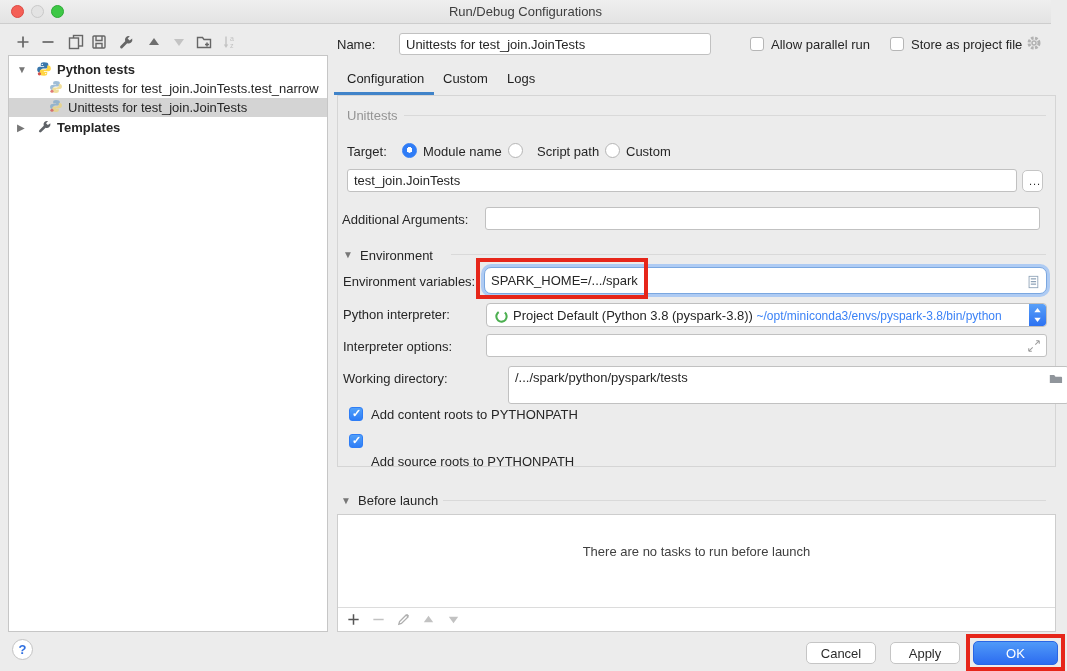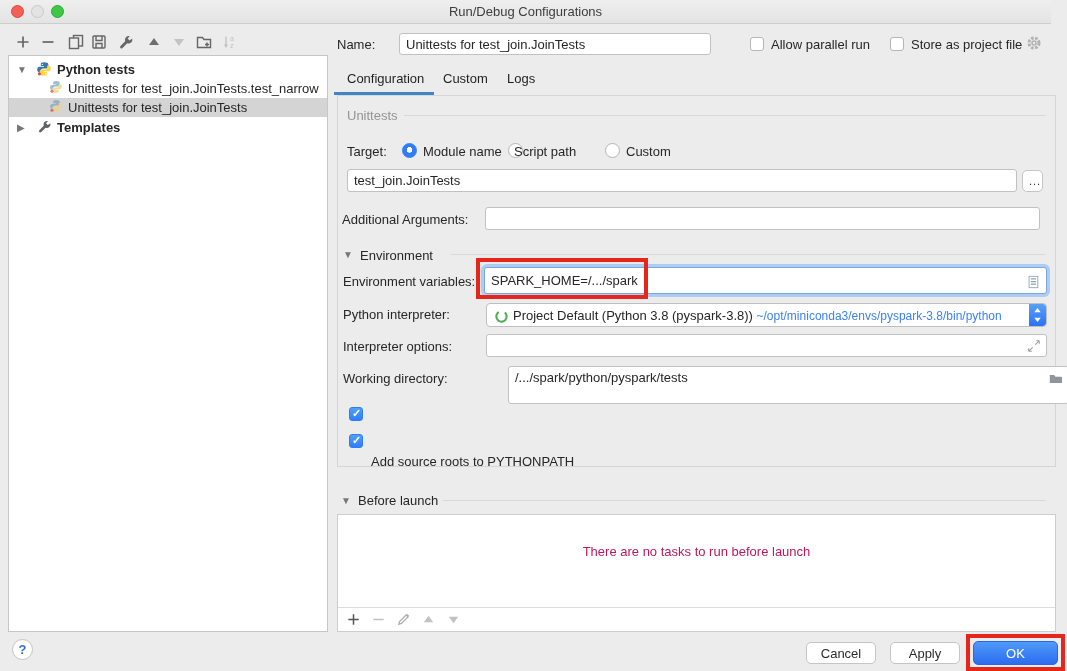--- a/index.html
+++ b/index.html
@@ -40,32 +40,32 @@
   
   .panel{position:absolute;left:337px;top:95px;width:719px;height:372px;
     border:1px solid #d5d5d5;box-sizing:border-box;}
   .legend{color:#949494;}
   .hline{position:absolute;height:1px;background:#d9d9d9;}
   .radio{position:absolute;width:15px;height:15px;border-radius:50%;background:#fff;
     border:1px solid #b5b5b5;box-sizing:border-box;}
   .radio.sel{background:radial-gradient(circle at 50% 45%,#fff 0 2.6px,#2f7cf6 3px);border-color:#2f7cf6;}
   .btn{position:absolute;background:#fff;border:1px solid #c5c5c5;border-radius:5px;
     box-sizing:border-box;text-align:center;color:#2b2b2b;}
-  .focusring{box-shadow:0 0 0 3px #aecbf3;border-color:#7aa7e0;}
+  .focusring{box-shadow:0 0 0 3px #aecbf3;border-color:#7aa7e0;border-radius:7px;}
   .combo{position:absolute;background:#fff;border:1px solid #bfbfbf;border-radius:4px;
     box-sizing:border-box;overflow:hidden;white-space:nowrap;}
   .stepper{position:absolute;right:0;top:0;bottom:0;width:17px;
     background:linear-gradient(#59a0f8,#2d72f2);border-radius:0 3px 3px 0;}
   .graytext{color:#3b82f6;font-size:12px;}
   .ricon{position:absolute;}
   
   .bl-box{position:absolute;left:337px;top:514px;width:719px;height:118px;background:#fff;
     border:1px solid #cdcdcd;box-sizing:border-box;}
   .bl-sep{position:absolute;left:0;right:0;top:92px;height:1px;background:#dcdcdc;}
-  .bl-msg{position:absolute;left:0;right:0;top:29px;text-align:center;color:#be185d;}
+  .bl-msg{position:absolute;left:0;right:0;top:29px;text-align:center;color:#404040;}
   
   .help{position:absolute;left:12px;top:639px;width:21px;height:21px;border-radius:50%;
     background:#fff;border:1px solid #c3c3c3;box-sizing:border-box;text-align:center;
     color:#2f6fe0;font-weight:bold;font-size:13px;line-height:19px;}
   .okbtn{background:linear-gradient(#509af8,#2c6cf0);color:#fff;border:1px solid #2a66e4;}
   
   .annot{position:absolute;border:4px solid #e6261a;box-sizing:border-box;pointer-events:none;}
 </style>
 </head>
 <body>
@@ -195,21 +195,21 @@
   <div class="tab-underline"></div>
 
   <div class="panel"></div>
   <span class="lab legend" style="left:347px;top:108px">Unittests</span>
   <div class="hline" style="left:404px;top:115px;width:642px"></div>
 
   <span class="lab" style="left:347px;top:144px">Target:</span>
   <span class="radio sel" style="left:402px;top:143px"></span>
   <span class="lab" style="left:423px;top:144px">Module name</span>
   <span class="radio" style="left:508px;top:143px"></span>
-  <span class="lab" style="left:514px;top:144px">Script path</span>
+  <span class="lab" style="left:537px;top:144px">Script path</span>
   <span class="radio" style="left:605px;top:143px"></span>
   <span class="lab" style="left:626px;top:144px">Custom</span>
 
   <input class="field" style="left: 347px; top: 169px; width: 670px; height: 23px;" value="test_join.JoinTests">
   <button class="btn" style="left:1022px;top:170px;width:21px;height:22px;font-size:11px;letter-spacing:1px">...</button>
 
   <span class="lab" style="left:342px;top:212px">Additional Arguments:</span>
   <input class="field" style="left: 485px; top: 207px; width: 555px; height: 23px;" value="">
 
   <span class="twisty" style="position:absolute;left:343px;top:249px">▼</span>
@@ -258,20 +258,21 @@
   <div class="field" style="left:508px;top:366px;width:561px;height:38px;line-height:21px">
     <span>/.../spark/python/pyspark/tests</span>
     <span class="ricon" style="right:5px;top:4px">
       <svg width="15" height="14" viewBox="0 0 16 16">
           <path d="M1.5 3.5h5l1.5 2h6.5c.6 0 1 .4 1 1v6h-14z" fill="#90959b"></path>
         </svg>
     </span>
   </div>
 
   <span class="cb checked" style="left:349px;top:407px"></span>
+  <span class="lab" style="left:371px;top:407px">Add content roots to PYTHONPATH</span>
   <span class="cb checked" style="left:349px;top:434px"></span>
   <span class="lab" style="left:371px;top:454px">Add source roots to PYTHONPATH</span>
 
   <span class="twisty" style="position:absolute;left:341px;top:495px">▼</span>
   <span class="lab" style="left:358px;top:493px">Before launch</span>
   <div class="hline" style="left:443px;top:500px;width:603px"></div>
 
   <div class="bl-box">
     <div class="bl-msg">There are no tasks to run before launch</div>
     <div class="bl-sep"></div>

